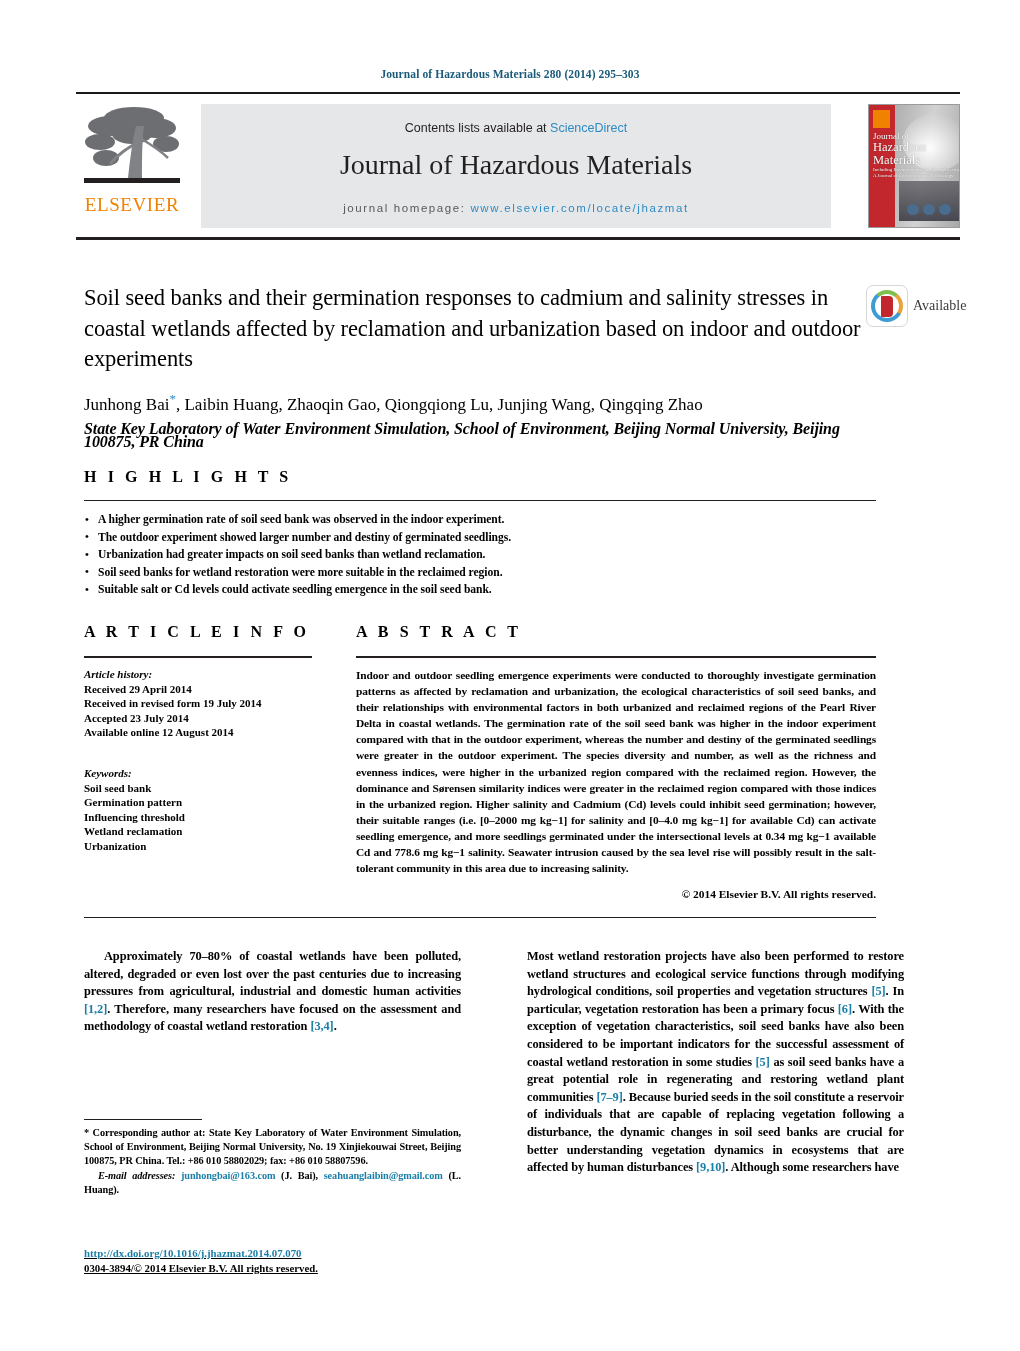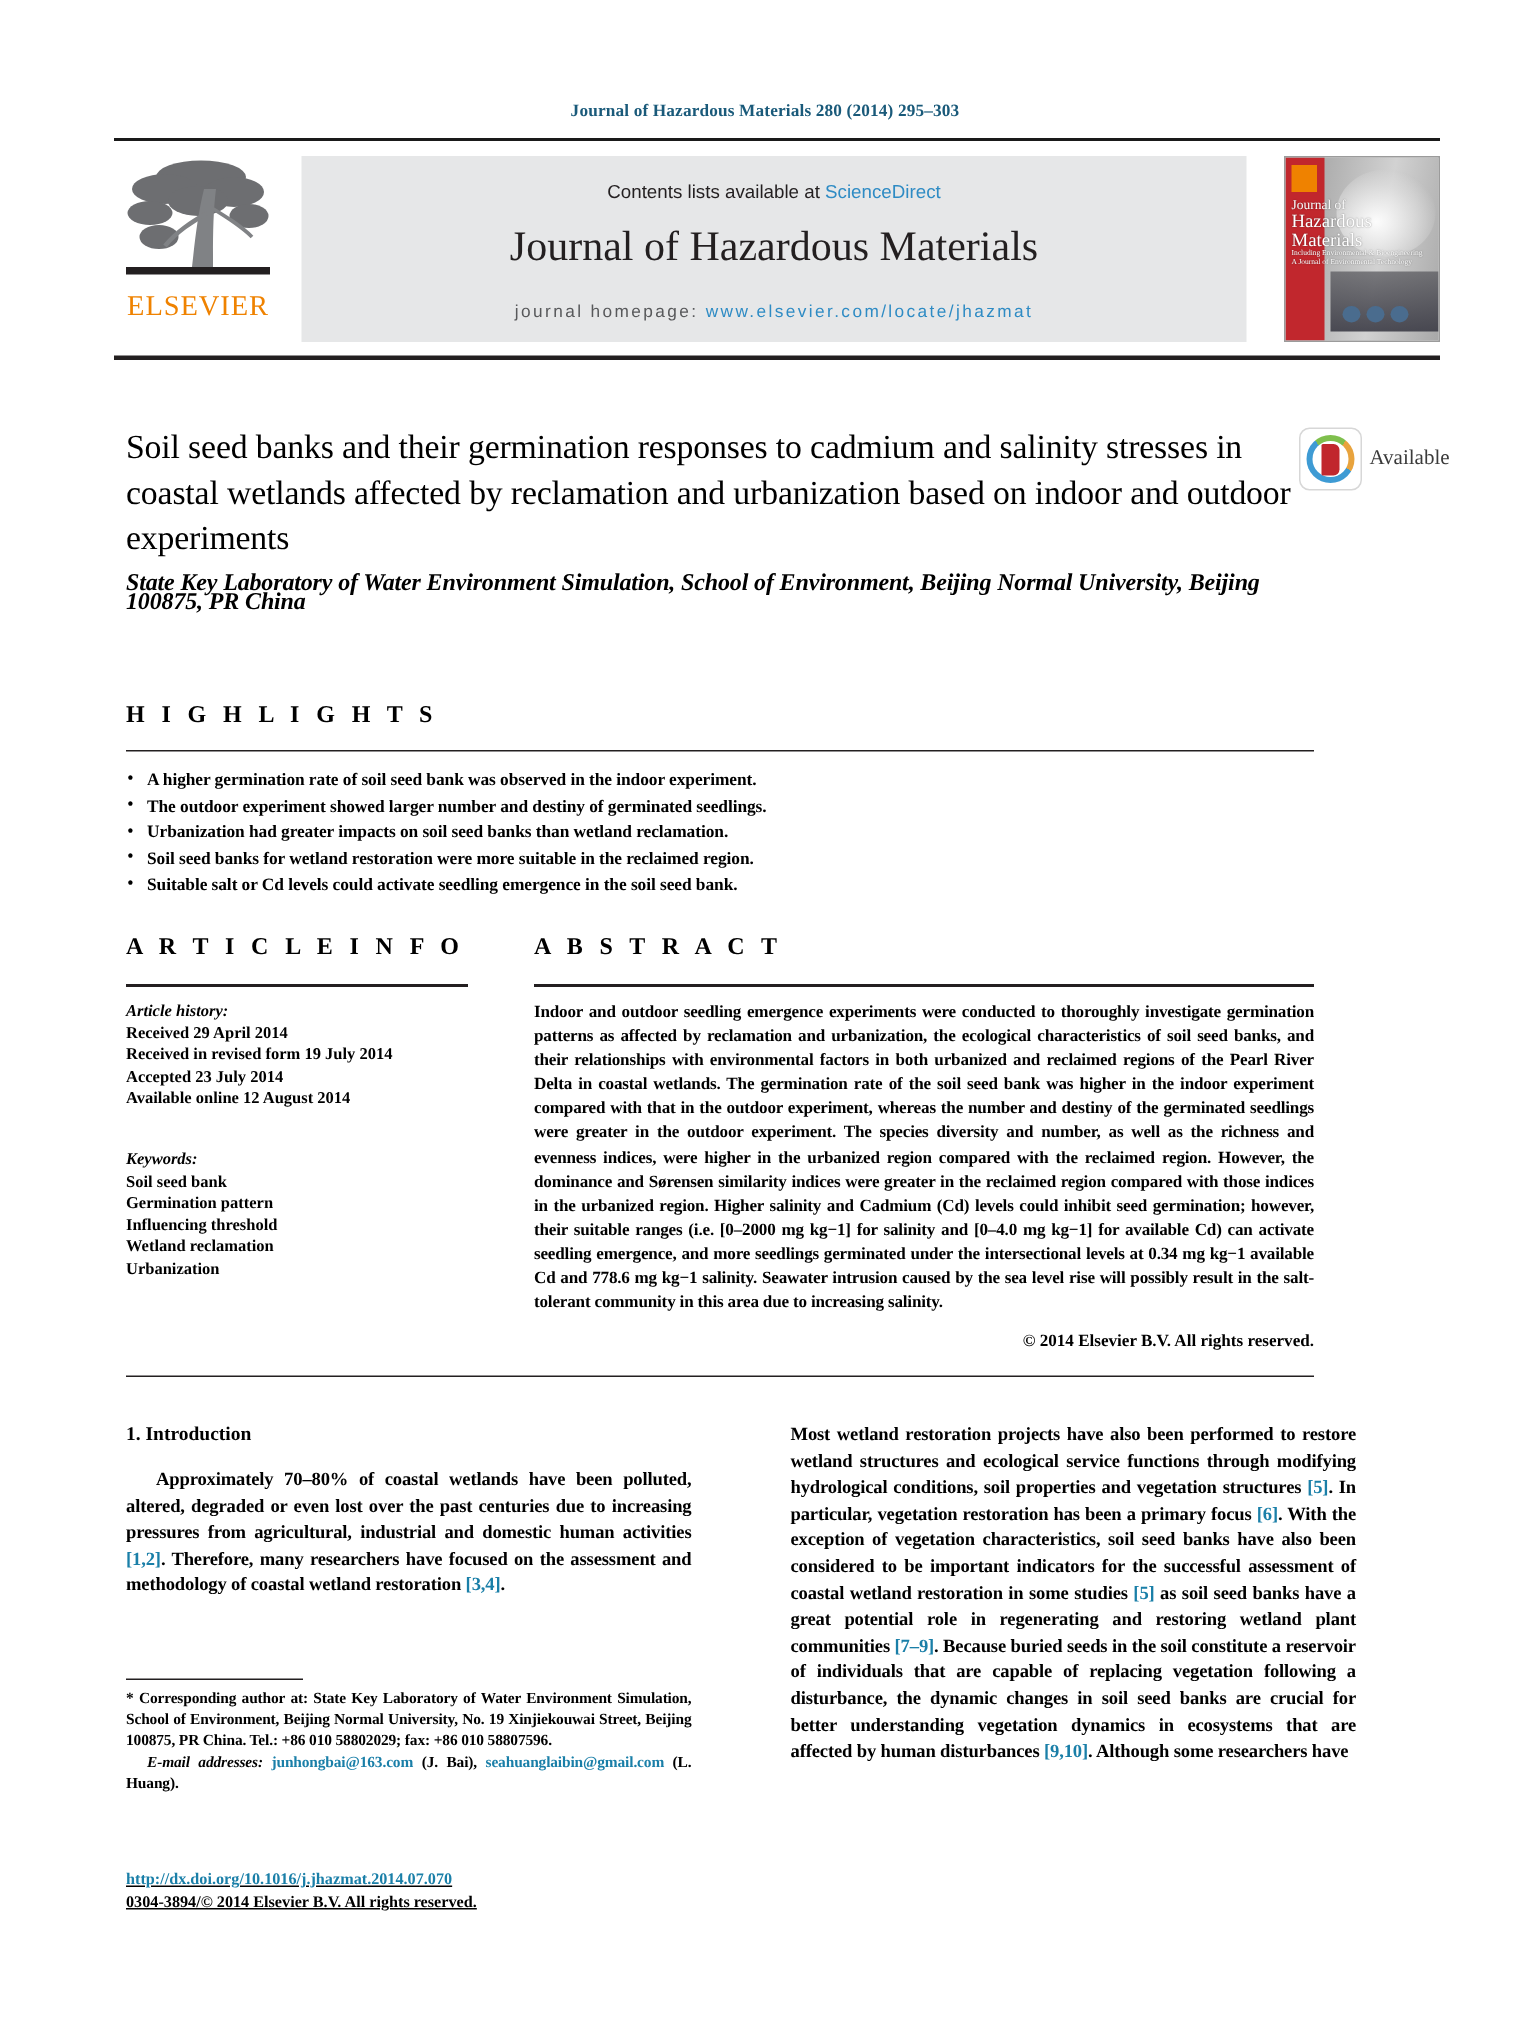--- a/index.html
+++ b/index.html
@@ -127,21 +127,21 @@
     letter-spacing: 1.6px;
     color: #58595b;
   }
   .homepage-line .url {
     color: #2e8bc4;
   }
   .cover-thumb {
     position: absolute;
     top: 12px;
     right: 0;
-    width: 104px;
+    width: 92px;
     height: 124px;
     background: linear-gradient(100deg, #9a9a9a 0%, #b5b5b5 30%, #d2d2d2 60%, #a8a8a8 100%);
     border: 1px solid #9b9b9b;
     box-sizing: border-box;
     overflow: hidden;
   }
   .cover-redbar {
     position: absolute;
     top: 0;
     left: 0;
@@ -542,20 +542,23 @@
         <span class="small">Including Environmental &amp; Bioengineering</span>
         <span class="small">A Journal of Environmental Technology</span>
       </div>
     </div>
 
     <div class="masthead-rule-bottom"></div>
   </div>
 
   <div class="title-block">
     <h1 class="paper-title">Soil seed banks and their germination responses to cadmium and salinity stresses in coastal wetlands affected by reclamation and urbanization based on indoor and outdoor experiments</h1>
+    <div class="authors">
+      <span>Junhong Bai</span><span class="star">*</span><span>, Laibin Huang, Zhaoqin Gao, Qiongqiong Lu, Junjing Wang, Qingqing Zhao</span>
+    </div>
     <div class="affiliation">State Key Laboratory of Water Environment Simulation, School of Environment, Beijing Normal University, Beijing 100875, PR China</div>
   </div>
 
   <div class="crossmark">
     <div class="crossmark-badge">
       <div class="cm-ring"></div>
       <div class="cm-inner"></div>
       <div class="cm-book"></div>
     </div>
     <div class="crossmark-label">Available</div>
@@ -596,21 +599,20 @@
   <div class="abs-col">
     <div class="sect-head">A B S T R A C T</div>
     <div class="abs-rule"></div>
     <div class="abs-body">Indoor and outdoor seedling emergence experiments were conducted to thoroughly investigate germination patterns as affected by reclamation and urbanization, the ecological characteristics of soil seed banks, and their relationships with environmental factors in both urbanized and reclaimed regions of the Pearl River Delta in coastal wetlands. The germination rate of the soil seed bank was higher in the indoor experiment compared with that in the outdoor experiment, whereas the number and destiny of the germinated seedlings were greater in the outdoor experiment. The species diversity and number, as well as the richness and evenness indices, were higher in the urbanized region compared with the reclaimed region. However, the dominance and Sørensen similarity indices were greater in the reclaimed region compared with those indices in the urbanized region. Higher salinity and Cadmium (Cd) levels could inhibit seed germination; however, their suitable ranges (i.e. [0–2000 mg kg−1] for salinity and [0–4.0 mg kg−1] for available Cd) can activate seedling emergence, and more seedlings germinated under the intersectional levels at 0.34 mg kg−1 available Cd and 778.6 mg kg−1 salinity. Seawater intrusion caused by the sea level rise will possibly result in the salt-tolerant community in this area due to increasing salinity.</div>
     <div class="abs-copy">© 2014 Elsevier B.V. All rights reserved.</div>
   </div>
 
   <div class="body-rule"></div>
 
   <div class="col-left">
-    <h2 class="h2">1.  Introduction</h2>
     <p class="para"><span>Approximately 70–80% of coastal wetlands have been polluted, altered, degraded or even lost over the past centuries due to increasing pressures from agricultural, industrial and domestic human activities </span><span class="ref">[1,2]</span><span>. Therefore, many researchers have focused on the assessment and methodology of coastal wetland restoration </span><span class="ref">[3,4]</span><span>.</span></p>
   </div>
 
   <div class="col-right">
     <p class="para noindent"><span>Most wetland restoration projects have also been performed to restore wetland structures and ecological service functions through modifying hydrological conditions, soil properties and vegetation structures </span><span class="ref">[5]</span><span>. In particular, vegetation restoration has been a primary focus </span><span class="ref">[6]</span><span>. With the exception of vegetation characteristics, soil seed banks have also been considered to be important indicators for the successful assessment of coastal wetland restoration in some studies </span><span class="ref">[5]</span><span> as soil seed banks have a great potential role in regenerating and restoring wetland plant communities </span><span class="ref">[7–9]</span><span>. Because buried seeds in the soil constitute a reservoir of individuals that are capable of replacing vegetation following a disturbance, the dynamic changes in soil seed banks are crucial for better understanding vegetation dynamics in ecosystems that are affected by human disturbances </span><span class="ref">[9,10]</span><span>. Although some researchers have</span></p>
   </div>
 
   <div class="footnote">
     <div class="foot-rule"></div>
     <div class="foot-text">

